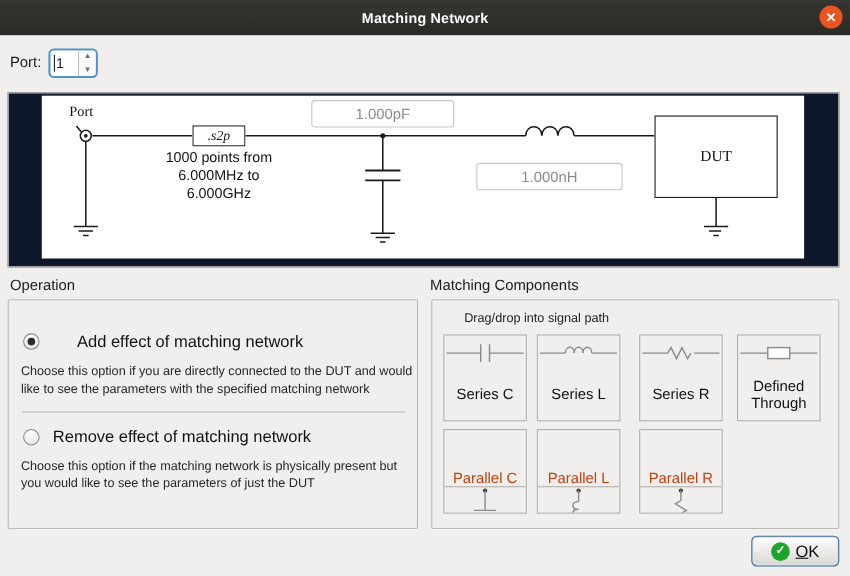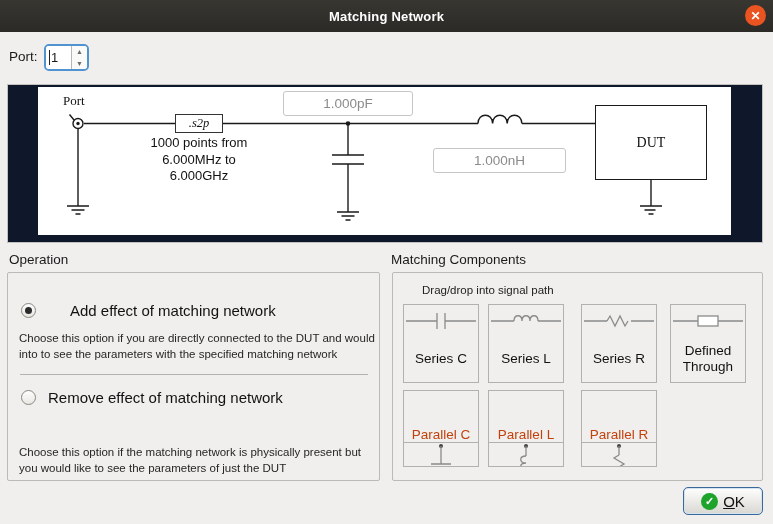--- a/index.html
+++ b/index.html
@@ -198,29 +198,29 @@
   </div>
 </div>
 
 <div class="section-heading op-heading">Operation</div>
 <div class="group-box op-box"></div>
 
 <div class="radio-row" style="left:21px; top:302px;gap:22px;">
   <div class="radio selected"></div>
   <div class="radio-label">Add effect of matching network</div>
 </div>
-<div class="option-desc" style="top:330px;">Choose this option if you are directly connected to the DUT and would into to see the parameters with the specified matching network</div>
+<div class="option-desc" style="top:330px;">Choose this option if you are directly connected to the DUT and would like to see the parameters with the specified matching network</div>
 
 <div class="op-divider"></div>
 
 <div class="radio-row" style="left:21px; top:389px;">
   <div class="radio"></div>
   <div class="radio-label">Remove effect of matching network</div>
 </div>
-<div class="option-desc" style="top:444px;">Choose this option if the matching network is physically present but you would like to see the parameters of just the DUT</div>
+<div class="option-desc" style="top:416px;">Choose this option if the matching network is physically present but you would like to see the parameters of just the DUT</div>
 
 <div class="section-heading mc-heading">Matching Components</div>
 <div class="group-box mc-box"></div>
 <div class="drag-hint">Drag/drop into signal path</div>
 
 <div class="tile tile-top t1">
   <svg width="74" height="30">
     <g stroke="#8a8a8a" stroke-width="1.3" fill="none">
       <path d="M2 16 H33 M41 16 H72"></path>
       <path d="M33 8 V24 M41 8 V24"></path>

